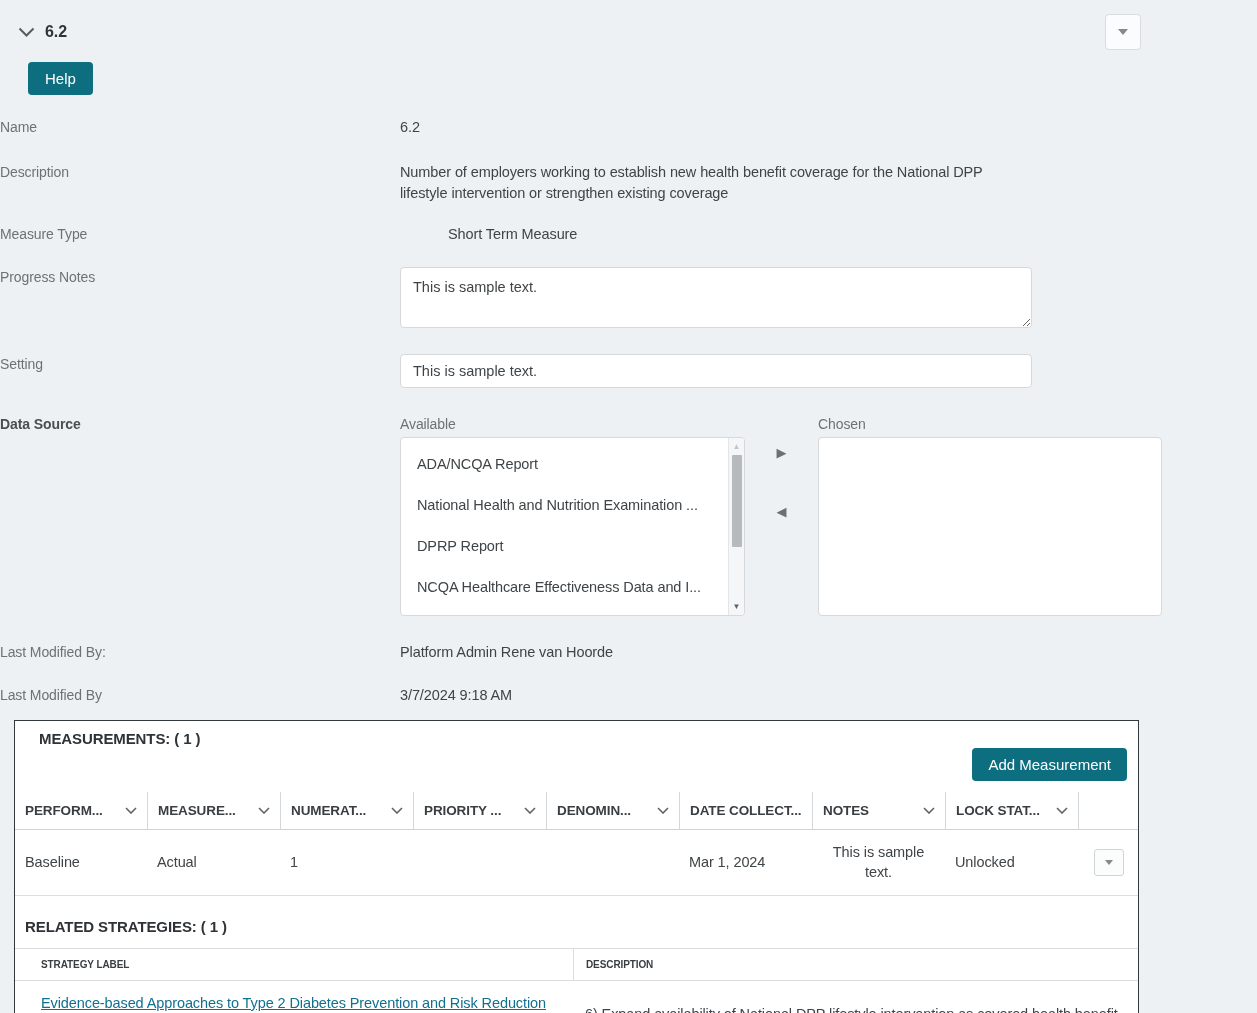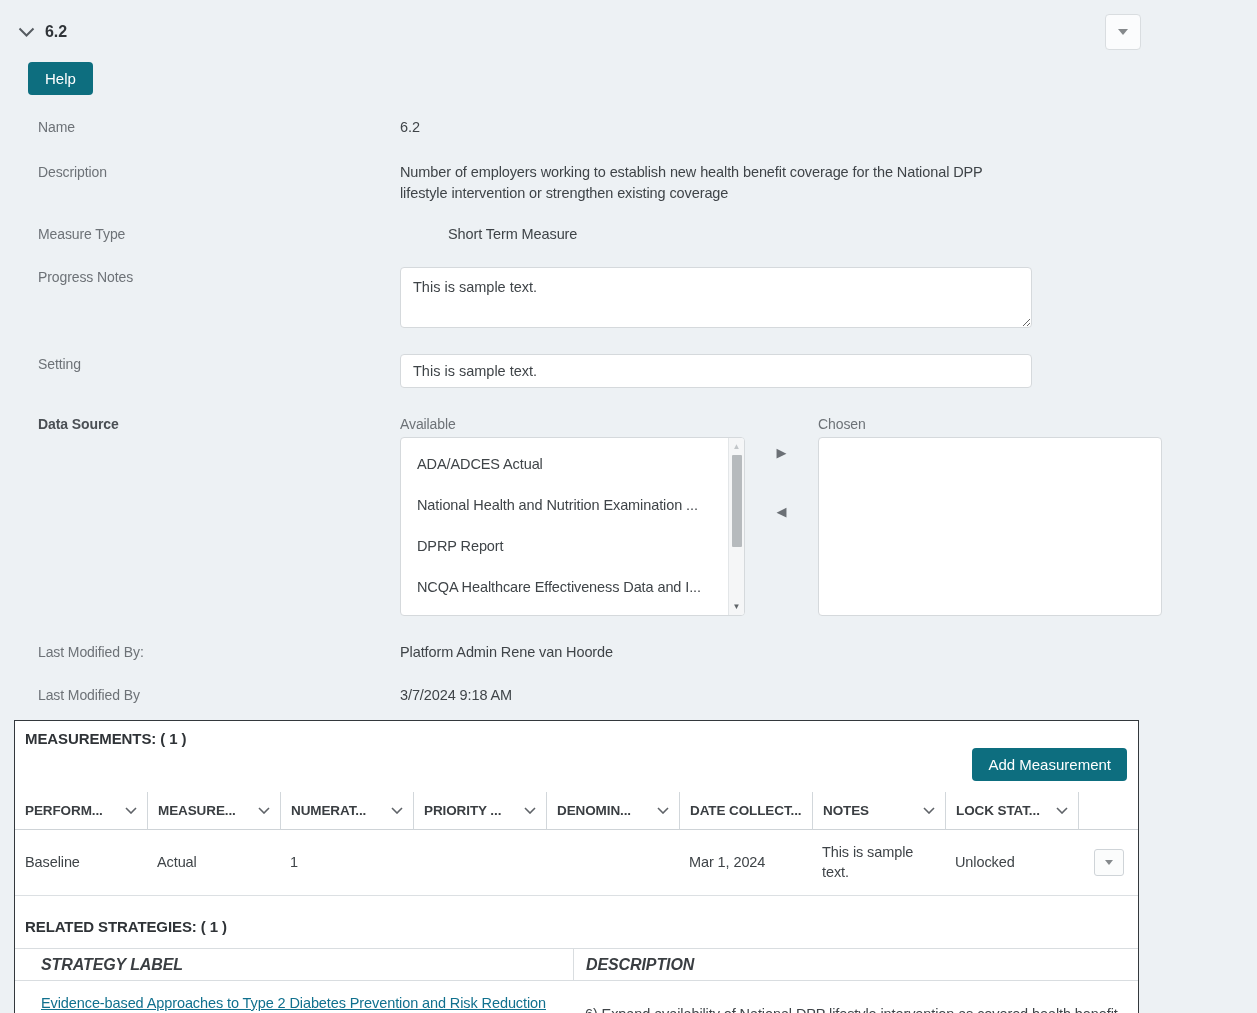--- a/index.html
+++ b/index.html
@@ -26,21 +26,21 @@
 
   .btn-teal {
     display:inline-block; background:#0d6e7f; color:#fff; border:none; border-radius:4px;
     font-family:"Liberation Sans",sans-serif; font-size:15px; padding:8px 17px; cursor:pointer;
   }
   .help-wrap { margin: 12px 0 8px 28px; }
 
   
   .form { margin-top: 22px; }
   .frow { display: flex; }
-  .flabel { flex: 0 0 400px; padding-left: 38px; padding-right: 12px; font-size: 14px; color: #6d7277; padding-top: 2px; }
+  .flabel { flex: 0 0 400px; padding-right: 12px; font-size: 14px; color: #6d7277; padding-top: 2px; }
   .flabel.bold { font-weight: 700; color: #4a4f54; }
   .fvalue { flex: 1; margin-right: 123px; font-size: 14.5px; color: #3f4448; line-height: 1.45; }
 
   .mb-name { margin-bottom: 24px; }
   .mb-desc { margin-bottom: 20px; }
   .mb-mtype { margin-bottom: 22px; gap: 48px; }
   .mb-notes { margin-bottom: 20px; }
   .mb-setting { margin-bottom: 26px; }
   .mb-ds { margin-bottom: 26px; justify-content: space-between; }
   .mb-lm { margin-bottom: 22px; }
@@ -73,25 +73,25 @@
   .sb-arrow { height: 17px; display: flex; align-items: center; justify-content: center; width: 100%; font-size: 8px; cursor: pointer; }
   .sb-up { color: #c2c6c9; }
   .sb-down { color: #5f6468; margin-top: auto; }
   .sb-thumb { width: 10px; height: 92px; background: #b6babd; border-radius: 1px; cursor: pointer; }
   .tri-btn { font-size: 13px; color: #6b7075; cursor: pointer; line-height: 1; }
 
   
   .panel {
     margin: 0 0 0 14px; width: 1125px; background: #fff; border: 1px solid #33383c;
   }
-  .panel-title { font-size: 15px; font-weight: 600; color: #2f3337; padding: 9px 10px 0 10px; }
+  .panel-title { font-size: 15px; font-weight: 600; color: #2f3337; padding: 9px 10px 0 24px; }
   .add-row { display: flex; justify-content: flex-end; padding: 1px 11px 0 0; }
   .add-row .btn-teal { padding: 8px 16px; }
 
-  .mtable { margin-top: 11px; }
+  .mtable { margin-top: 11px; text-align: center; }
   .mhead { display: grid; grid-template-columns: 132px 133px 133px 133px 133px 133px 133px 133px 1fr; }
   .mhead .hcell {
     height: 38px; display: flex; align-items: center; justify-content: space-between;
     padding: 0 10px; font-size: 13.5px; font-weight: 700; color: #3a3e42;
     border-bottom: 1px solid #ced3d7; white-space: nowrap; overflow: hidden; cursor: pointer;
   }
   .mhead .hcell + .hcell { border-left: 1px solid #d2d7db; }
   .hcell .htext { overflow: hidden; text-overflow: ellipsis; }
   .hcell svg { flex: 0 0 auto; margin-left: 6px; }
   .mbody { display: grid; grid-template-columns: 132px 133px 133px 133px 133px 133px 133px 133px 1fr; }
@@ -102,21 +102,21 @@
   .row-menu-btn {
     width: 30px; height: 27px; background: #fbfcfc; border: 1px solid #cfd4d8; border-radius: 3px;
     display: flex; align-items: center; justify-content: center; cursor: pointer; margin-left: 6px;
   }
   .row-menu-btn .caret-down { border-left-width:4px; border-right-width:4px; border-top-width:5px; }
 
   
   .rs-title { font-size: 15px; font-weight: 600; color: #2f3337; padding: 22px 10px 13px 10px; }
   .shead { display: grid; grid-template-columns: 558px 1fr; border-top: 1px solid #d9dde0; border-bottom: 1px solid #d9dde0; }
   .shead .hcell {
-    height: 31px; display: flex; align-items: center; font-size: 16px; font-weight: 700; color: #3a3e42; font-style: italic;
+    height: 31px; display: flex; align-items: center; font-size: 10px; font-weight: 700; color: #3a3e42;
   }
   .shead .hcell.first { padding-left: 26px; }
   .shead .hcell.second { border-left: 1px solid #d9dde0; padding-left: 12px; }
   .sbody { display: grid; grid-template-columns: 558px 1fr; }
   .sbody .scell { min-height: 66px; display: flex; align-items: center; font-size: 14.5px; line-height: 1.5; }
   .sbody .scell.first { padding-left: 26px; padding-right: 8px; }
   .sbody .scell.second { padding: 10px 14px 10px 12px; }
   a.strategy-link { color: #10708e; text-decoration: underline; cursor: pointer; }
 </style>
 </head>
@@ -173,21 +173,21 @@
 
     <div class="frow mb-ds">
       <div class="flabel bold">Data Source</div>
       <div class="fvalue">
         <div class="ds-value">
 
           <div class="ds-avail">
             <div class="ds-col-label">Available</div>
             <div class="listbox">
               <div class="items">
-                <div class="list-item">ADA/ADCES Actual</div>
+                <div class="list-item">ADA/NCQA Report</div>
                 <div class="list-item">National Health and Nutrition Examination ...</div>
                 <div class="list-item">DPRP Report</div>
                 <div class="list-item">NCQA Healthcare Effectiveness Data and I...</div>
               </div>
               <div class="scrollbar">
                 <div class="sb-arrow sb-up">▲</div>
                 <div class="sb-thumb"></div>
                 <div class="sb-arrow sb-down">▼</div>
               </div>
             </div>

